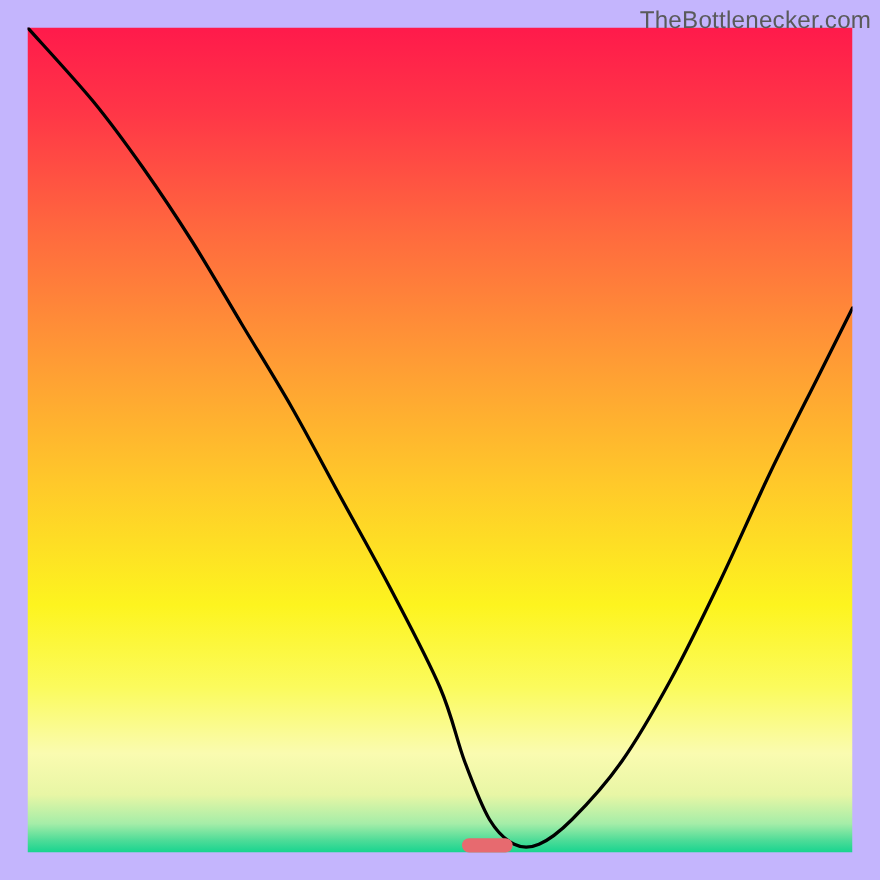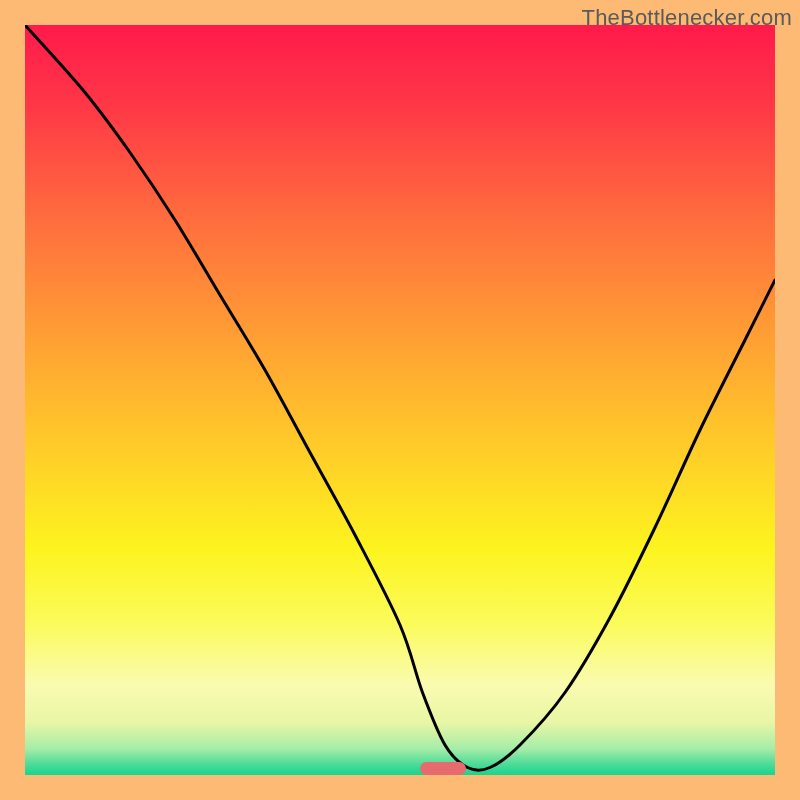--- a/index.html
+++ b/index.html
@@ -8,21 +8,21 @@
     width: 800px;
     height: 800px;
     background: #000;
     font-family: Arial, Helvetica, sans-serif;
     overflow: hidden;
   }
   .container {
     position: relative;
     width: 800px;
     height: 800px;
-    background: #fdba74;
+    background: #c4b5fd;
   }
   .watermark {
     position: absolute;
     top: 5px;
     right: 8px;
     color: #5a5a5a;
     font-size: 22px;
     font-weight: 500;
     z-index: 10;
     letter-spacing: 0.2px;

